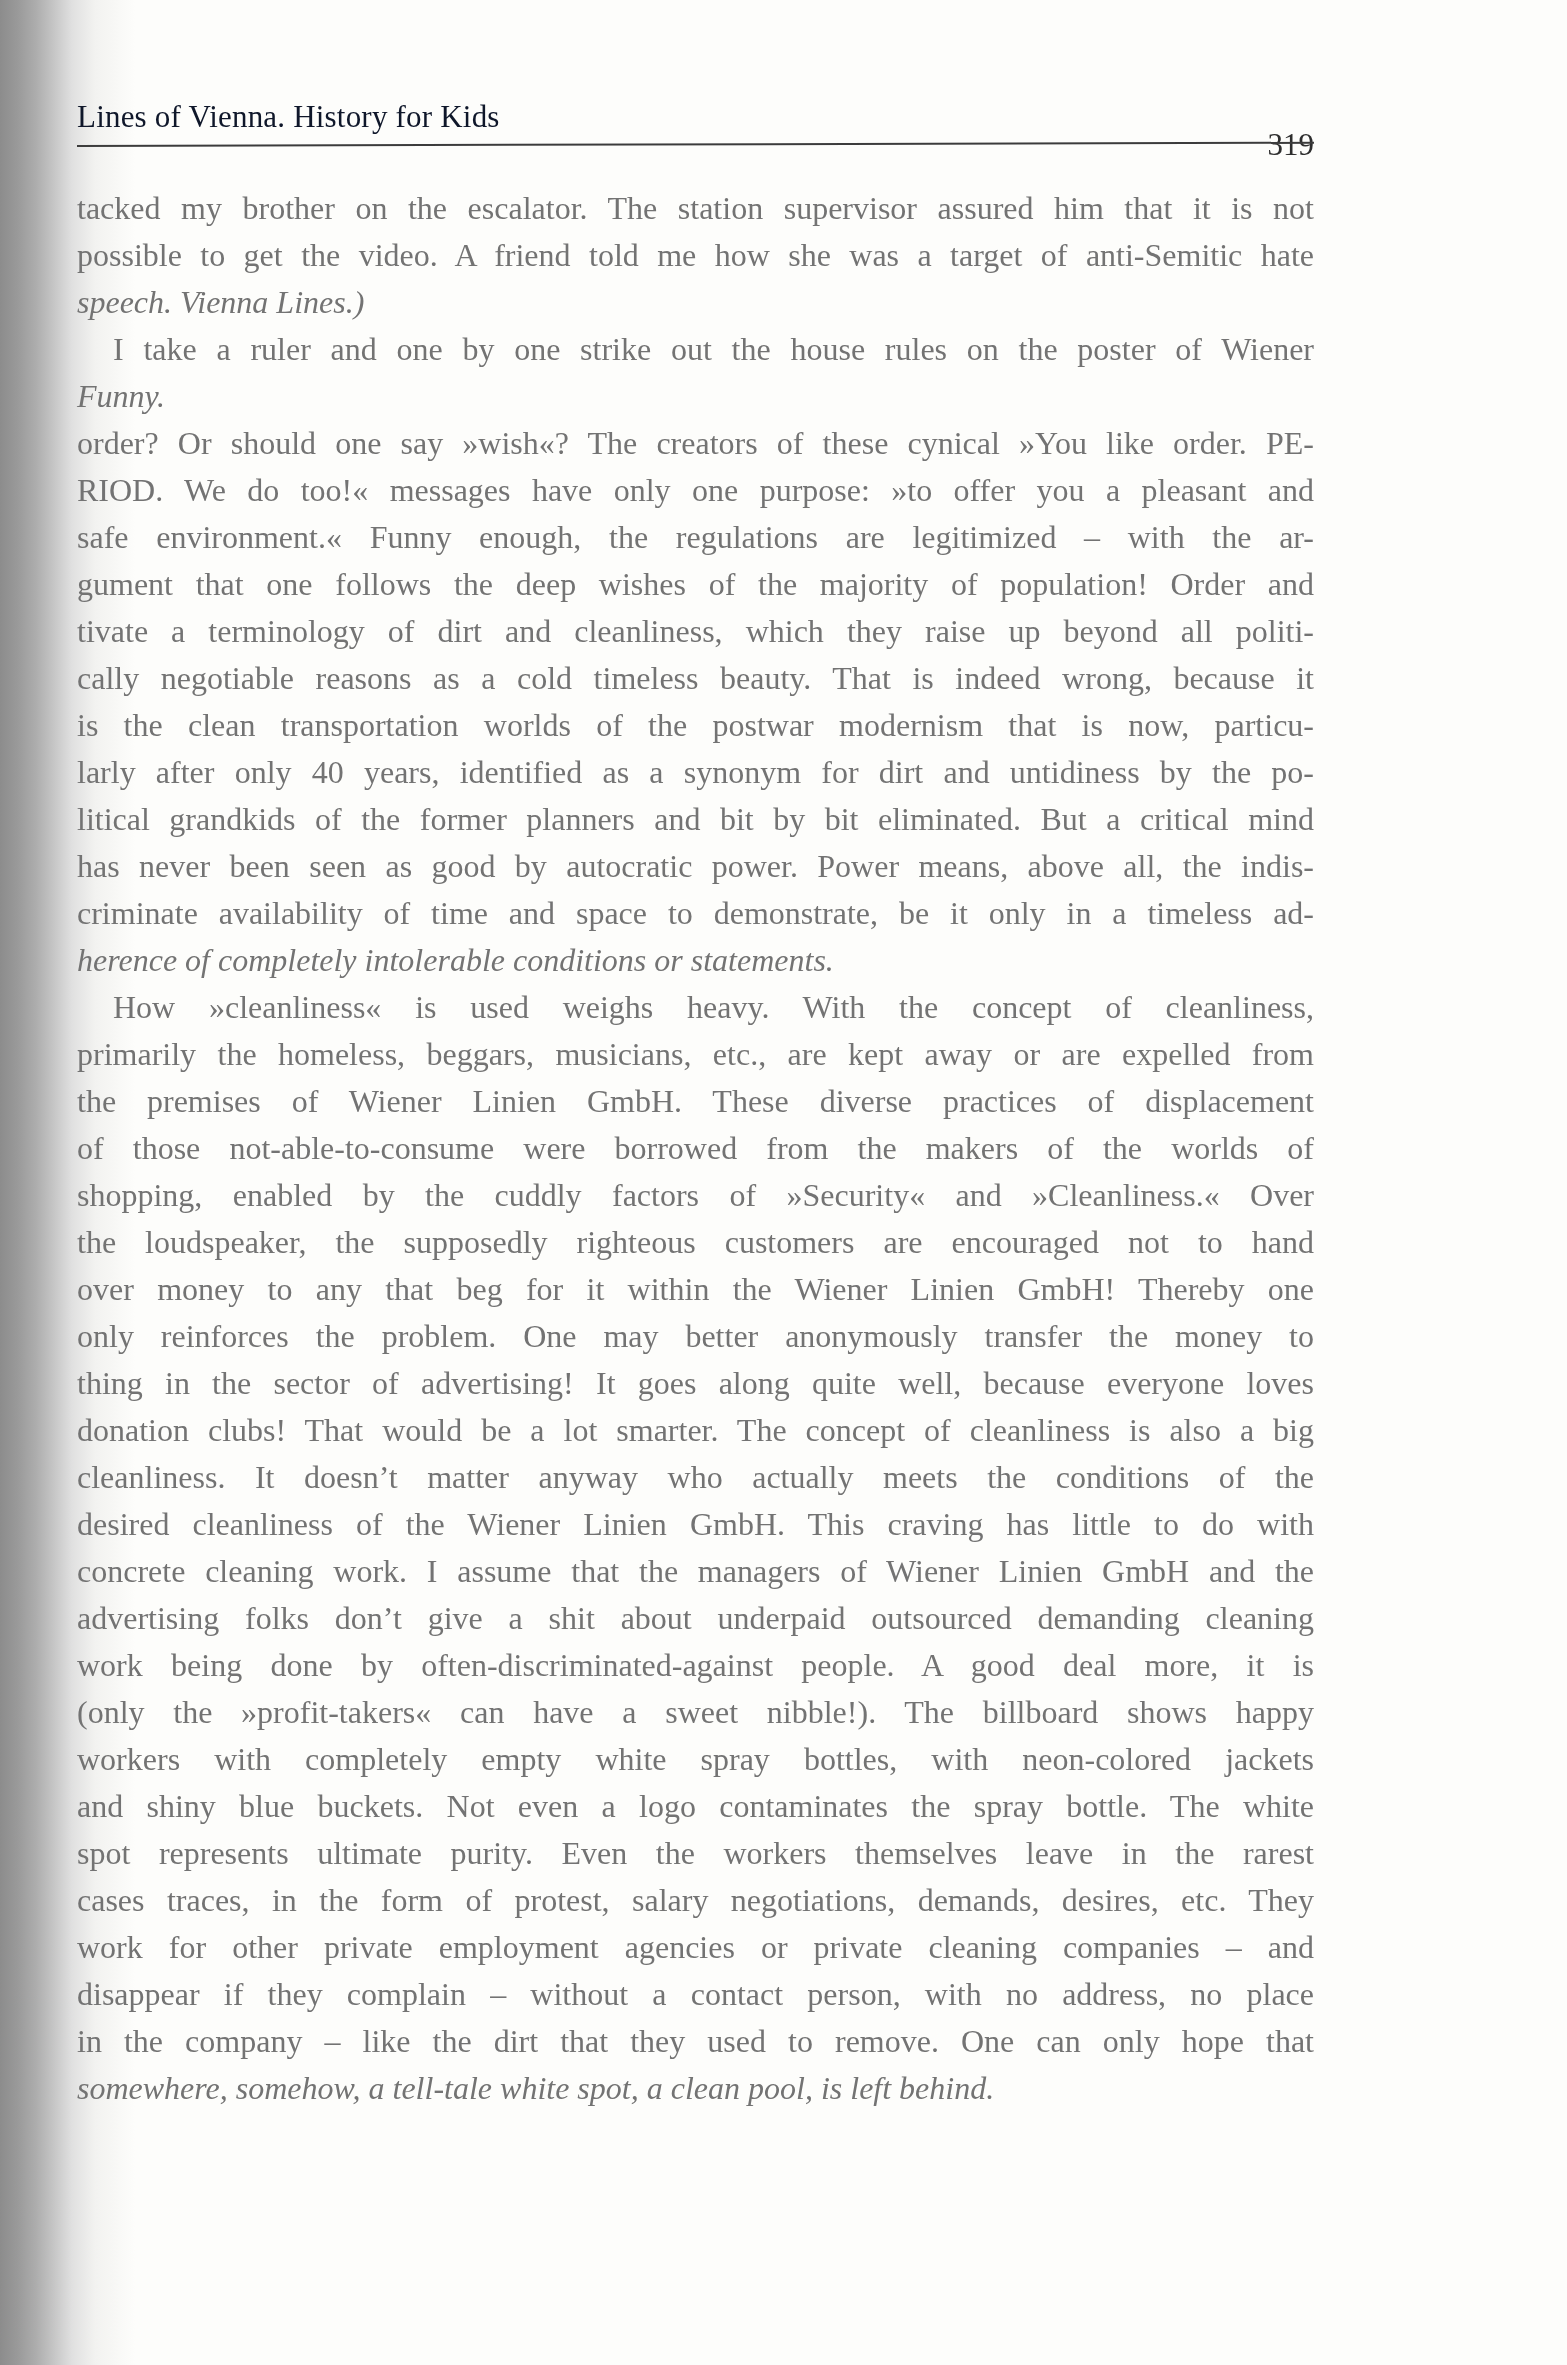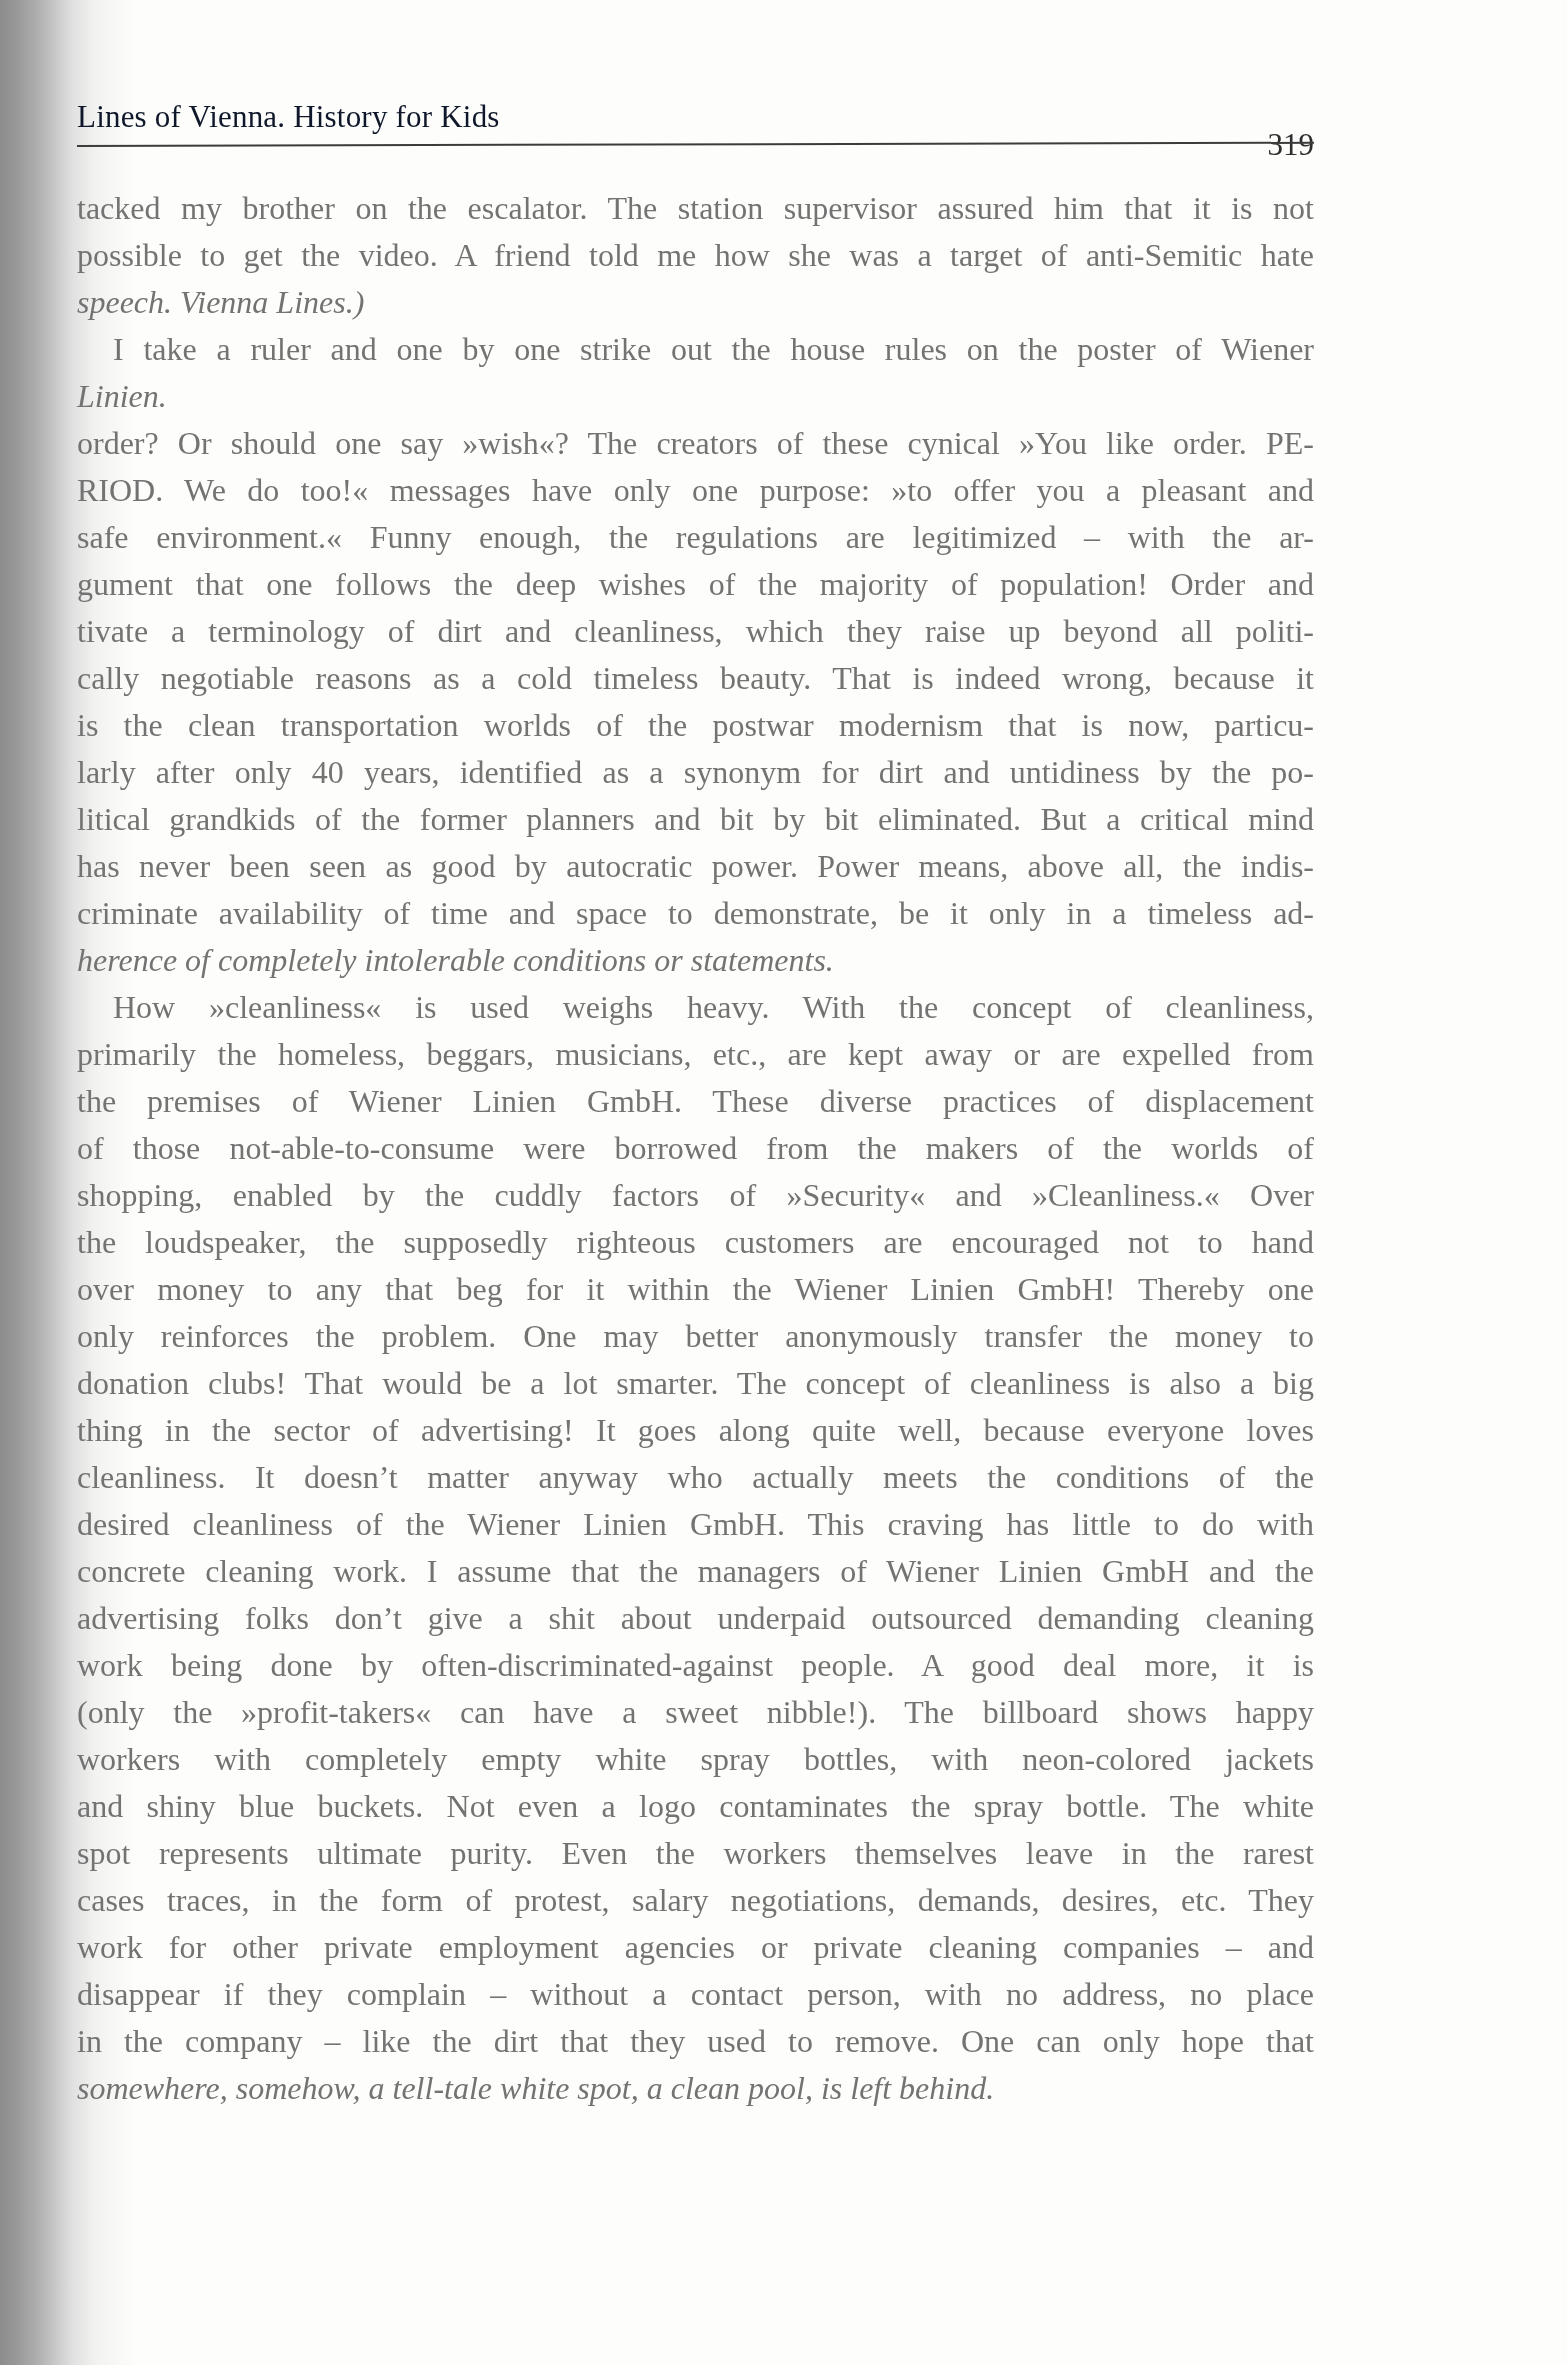--- a/index.html
+++ b/index.html
@@ -102,21 +102,21 @@
   <div class="body-text">
 
     <div>
       <span class="line">tacked my brother on the escalator. The station supervisor assured him that it is not</span>
       <span class="line">possible to get the video. A friend told me how she was a target of anti-Semitic hate</span>
       <span class="line last">speech. Vienna Lines.)</span>
     </div>
 
     <div>
       <span class="line indent">I take a ruler and one by one strike out the house rules on the poster of Wiener</span>
-      <span class="line last">Linien.</span>
+      <span class="line last">Funny.</span>
     </div>
 
     <div>
       <span class="line">order? Or should one say »wish«? The creators of these cynical »You like order. PE-</span>
       <span class="line">RIOD. We do too!« messages have only one purpose: »to offer you a pleasant and</span>
       <span class="line">safe environment.« Funny enough, the regulations are legitimized – with the ar-</span>
       <span class="line">gument that one follows the deep wishes of the majority of population! Order and</span>
       <span class="line">tivate a terminology of dirt and cleanliness, which they raise up beyond all politi-</span>
       <span class="line">cally negotiable reasons as a cold timeless beauty. That is indeed wrong, because it</span>
       <span class="line">is the clean transportation worlds of the postwar modernism that is now, particu-</span>
@@ -129,22 +129,22 @@
 
     <div>
       <span class="line indent">How »cleanliness« is used weighs heavy. With the concept of cleanliness,</span>
       <span class="line">primarily the homeless, beggars, musicians, etc., are kept away or are expelled from</span>
       <span class="line">the premises of Wiener Linien GmbH. These diverse practices of displacement</span>
       <span class="line">of those not-able-to-consume were borrowed from the makers of the worlds of</span>
       <span class="line">shopping, enabled by the cuddly factors of »Security« and »Cleanliness.« Over</span>
       <span class="line">the loudspeaker, the supposedly righteous customers are encouraged not to hand</span>
       <span class="line">over money to any that beg for it within the Wiener Linien GmbH! Thereby one</span>
       <span class="line">only reinforces the problem. One may better anonymously transfer the money to</span>
+      <span class="line">thing in the sector of advertising! It goes along quite well, because everyone loves</span>
       <span class="line">donation clubs! That would be a lot smarter. The concept of cleanliness is also a big</span>
-      <span class="line">thing in the sector of advertising! It goes along quite well, because everyone loves</span>
       <span class="line">cleanliness. It doesn’t matter anyway who actually meets the conditions of the</span>
       <span class="line">desired cleanliness of the Wiener Linien GmbH. This craving has little to do with</span>
       <span class="line">concrete cleaning work. I assume that the managers of Wiener Linien GmbH and the</span>
       <span class="line">advertising folks don’t give a shit about underpaid outsourced demanding cleaning</span>
       <span class="line">work being done by often-discriminated-against people. A good deal more, it is</span>
       <span class="line">(only the »profit-takers« can have a sweet nibble!). The billboard shows happy</span>
       <span class="line">workers with completely empty white spray bottles, with neon-colored jackets</span>
       <span class="line">and shiny blue buckets. Not even a logo contaminates the spray bottle. The white</span>
       <span class="line">spot represents ultimate purity. Even the workers themselves leave in the rarest</span>
       <span class="line">cases traces, in the form of protest, salary negotiations, demands, desires, etc. They</span>

